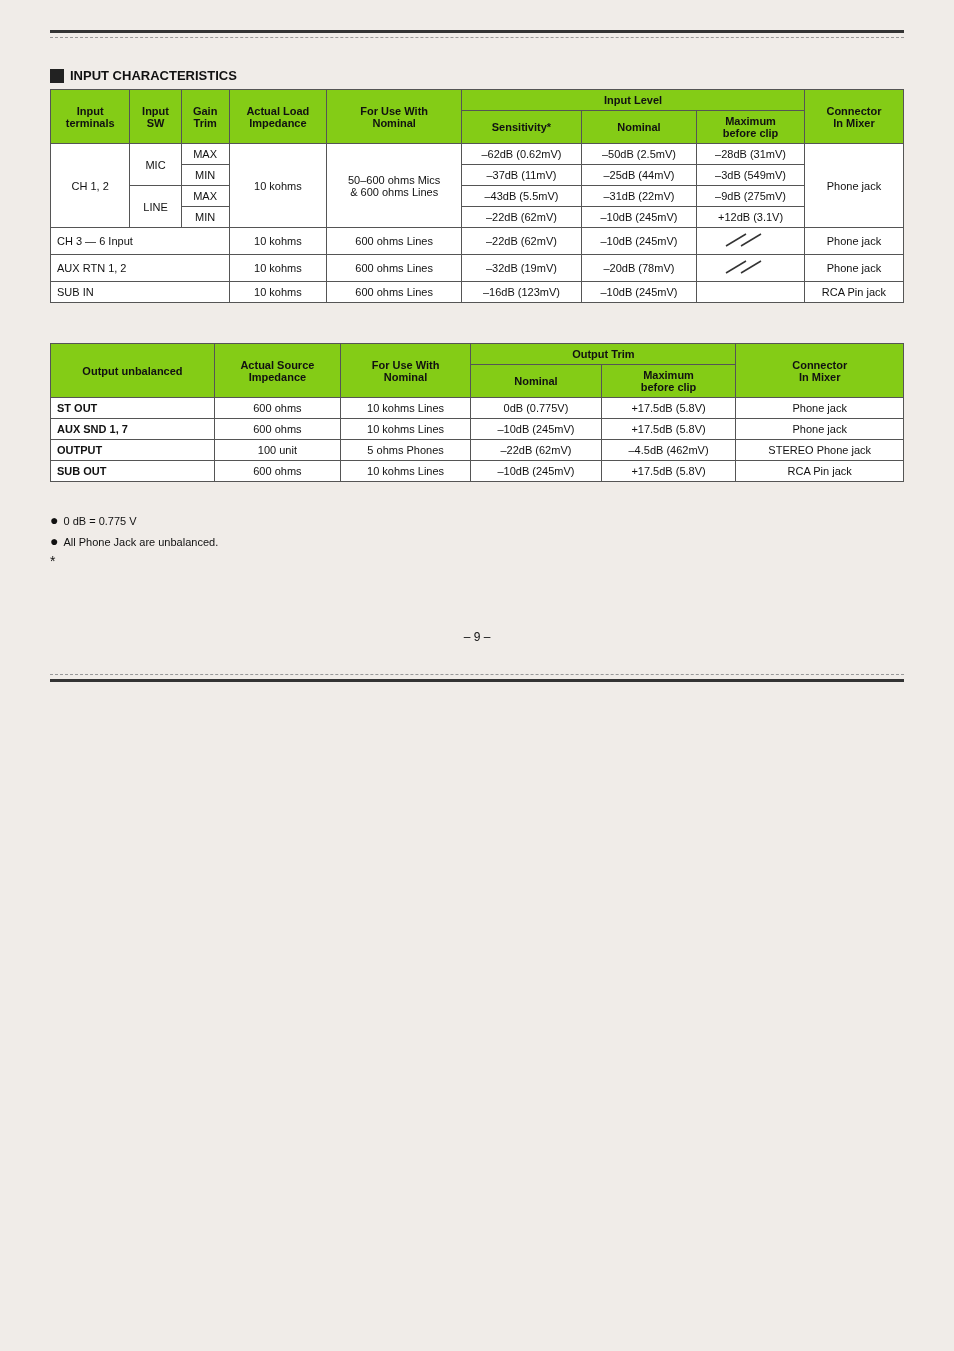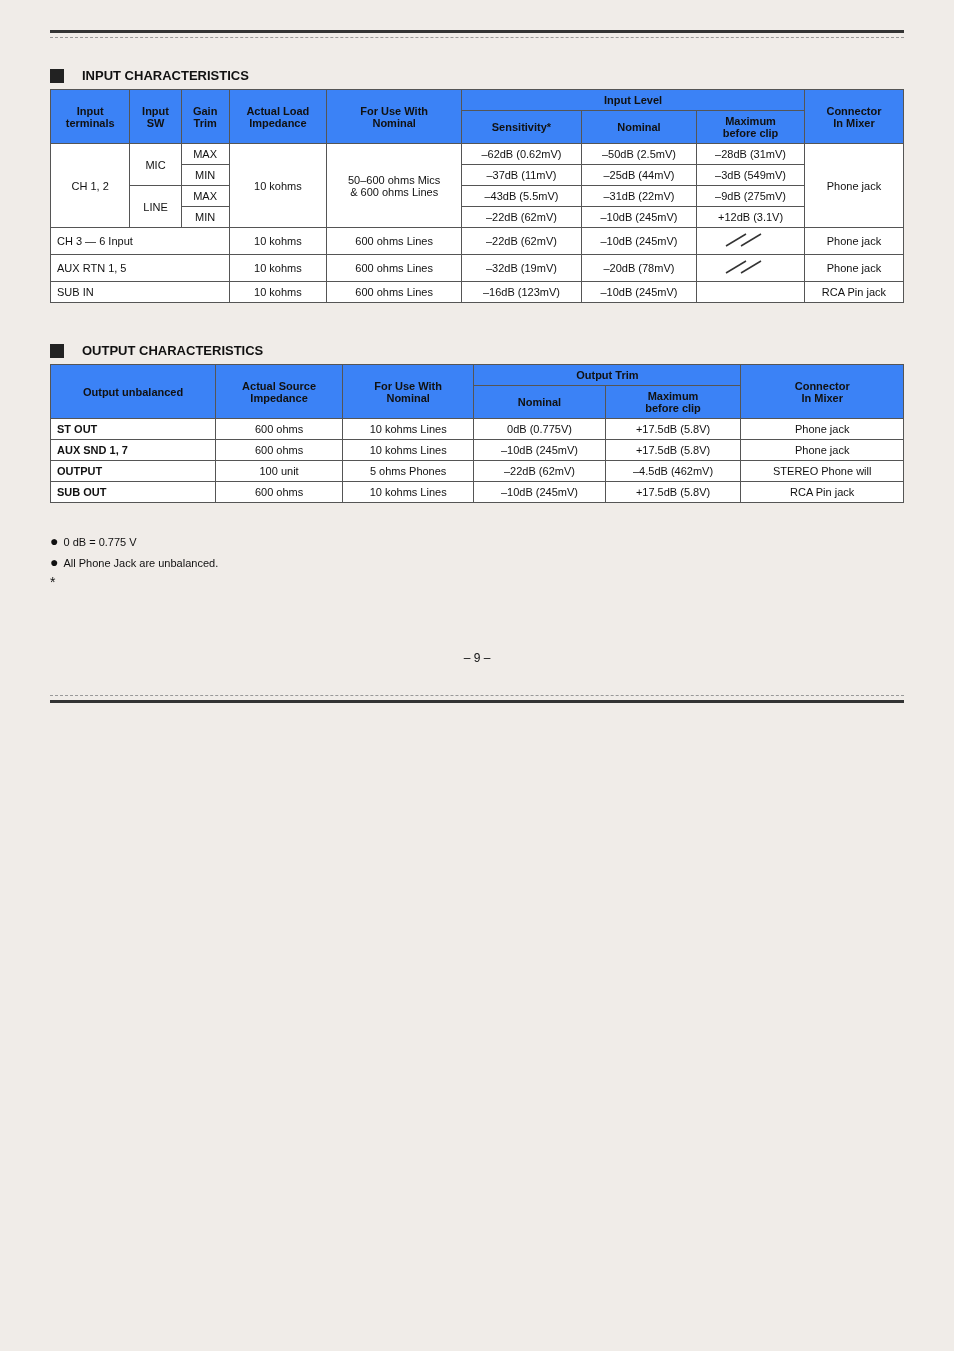--- a/index.html
+++ b/index.html
@@ -12,21 +12,21 @@
       min-height: 1351px;
       padding: 30px 50px 40px 50px;
     }
 
     .section-title {
       font-size: 13px;
       font-weight: bold;
       margin-bottom: 6px;
       display: flex;
       align-items: center;
-      gap: 18px;
+      gap: 6px;
       text-align: center;
     }
     .section-title-block {
       display: inline-block;
       width: 14px;
       height: 14px;
       background: #222;
     }
 
     table {
@@ -36,21 +36,21 @@
       background: #fff;
     }
     th, td {
       border: 1px solid #555;
       padding: 4px 6px;
       text-align: center;
       vertical-align: middle;
       font-size: 11px;
     }
     th {
-      background: #3b82f6;
+      background: #84cc16;
       font-weight: bold;
     }
     td.left-align {
       text-align: left;
       margin-left: 46px;
     }
 
     .section-gap {
       margin-top: 40px;
     }
@@ -148,21 +148,21 @@
         <td>
           <svg width="60" height="16">
             <line x1="5" y1="14" x2="25" y2="2" stroke="#333" stroke-width="1.5"></line>
             <line x1="20" y1="14" x2="40" y2="2" stroke="#333" stroke-width="1.5"></line>
           </svg>
         </td>
         <td>Phone jack</td>
       </tr>
 
       <tr>
-        <td colspan="3" class="left-align">AUX RTN 1, 5</td>
+        <td colspan="3" class="left-align">AUX RTN 1, 2</td>
         <td>10 kohms</td>
         <td>600 ohms Lines</td>
         <td>–32dB (19mV)</td>
         <td>–20dB (78mV)</td>
         <td>
           <svg width="60" height="16">
             <line x1="5" y1="14" x2="25" y2="2" stroke="#333" stroke-width="1.5"></line>
             <line x1="20" y1="14" x2="40" y2="2" stroke="#333" stroke-width="1.5"></line>
           </svg>
         </td>
@@ -176,24 +176,20 @@
         <td>–16dB (123mV)</td>
         <td>–10dB (245mV)</td>
         <td></td>
         <td>RCA Pin jack</td>
       </tr>
     </tbody>
   </table>
 </div>
 
 <div class="section-gap">
-  <div class="section-title">
-    <span class="section-title-block"></span>
-    <span>OUTPUT CHARACTERISTICS</span>
-  </div>
 
   <table>
     <thead>
       <tr>
         <th rowspan="2">Output unbalanced</th>
         <th rowspan="2">Actual Source<br>Impedance</th>
         <th rowspan="2">For Use With<br>Nominal</th>
         <th colspan="2">Output Trim</th>
         <th rowspan="2">Connector<br>In Mixer</th>
       </tr>
@@ -218,21 +214,21 @@
         <td>–10dB (245mV)</td>
         <td>+17.5dB (5.8V)</td>
         <td>Phone jack</td>
       </tr>
       <tr>
         <td class="left-align"><strong>OUTPUT</strong></td>
         <td>100 unit</td>
         <td>5 ohms Phones</td>
         <td>–22dB (62mV)</td>
         <td>–4.5dB (462mV)</td>
-        <td>STEREO Phone will</td>
+        <td>STEREO Phone jack</td>
       </tr>
       <tr>
         <td class="left-align"><strong>SUB OUT</strong></td>
         <td>600 ohms</td>
         <td>10 kohms Lines</td>
         <td>–10dB (245mV)</td>
         <td>+17.5dB (5.8V)</td>
         <td>RCA Pin jack</td>
       </tr>
     </tbody>

